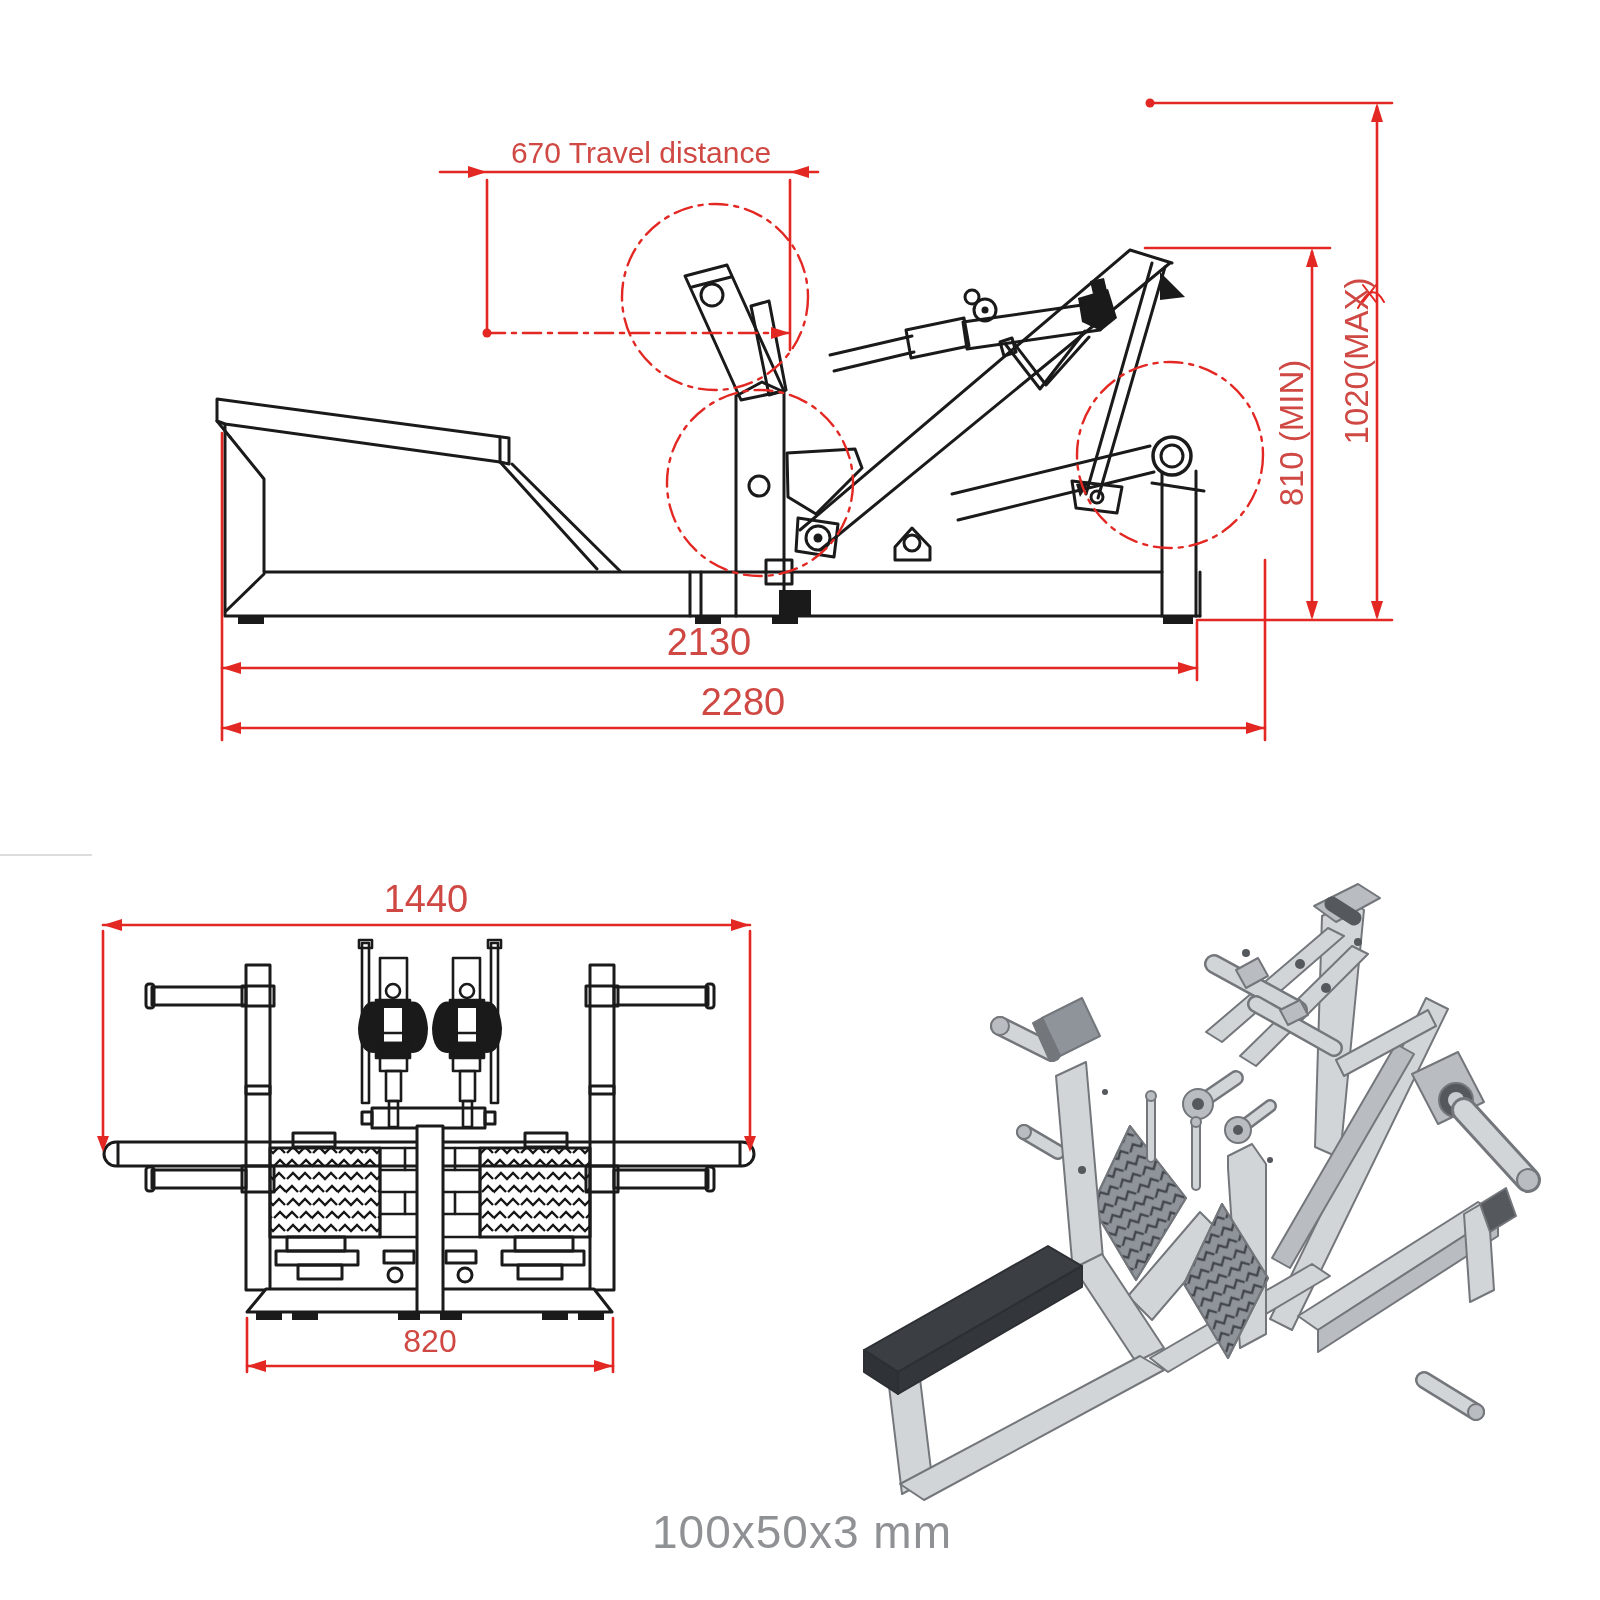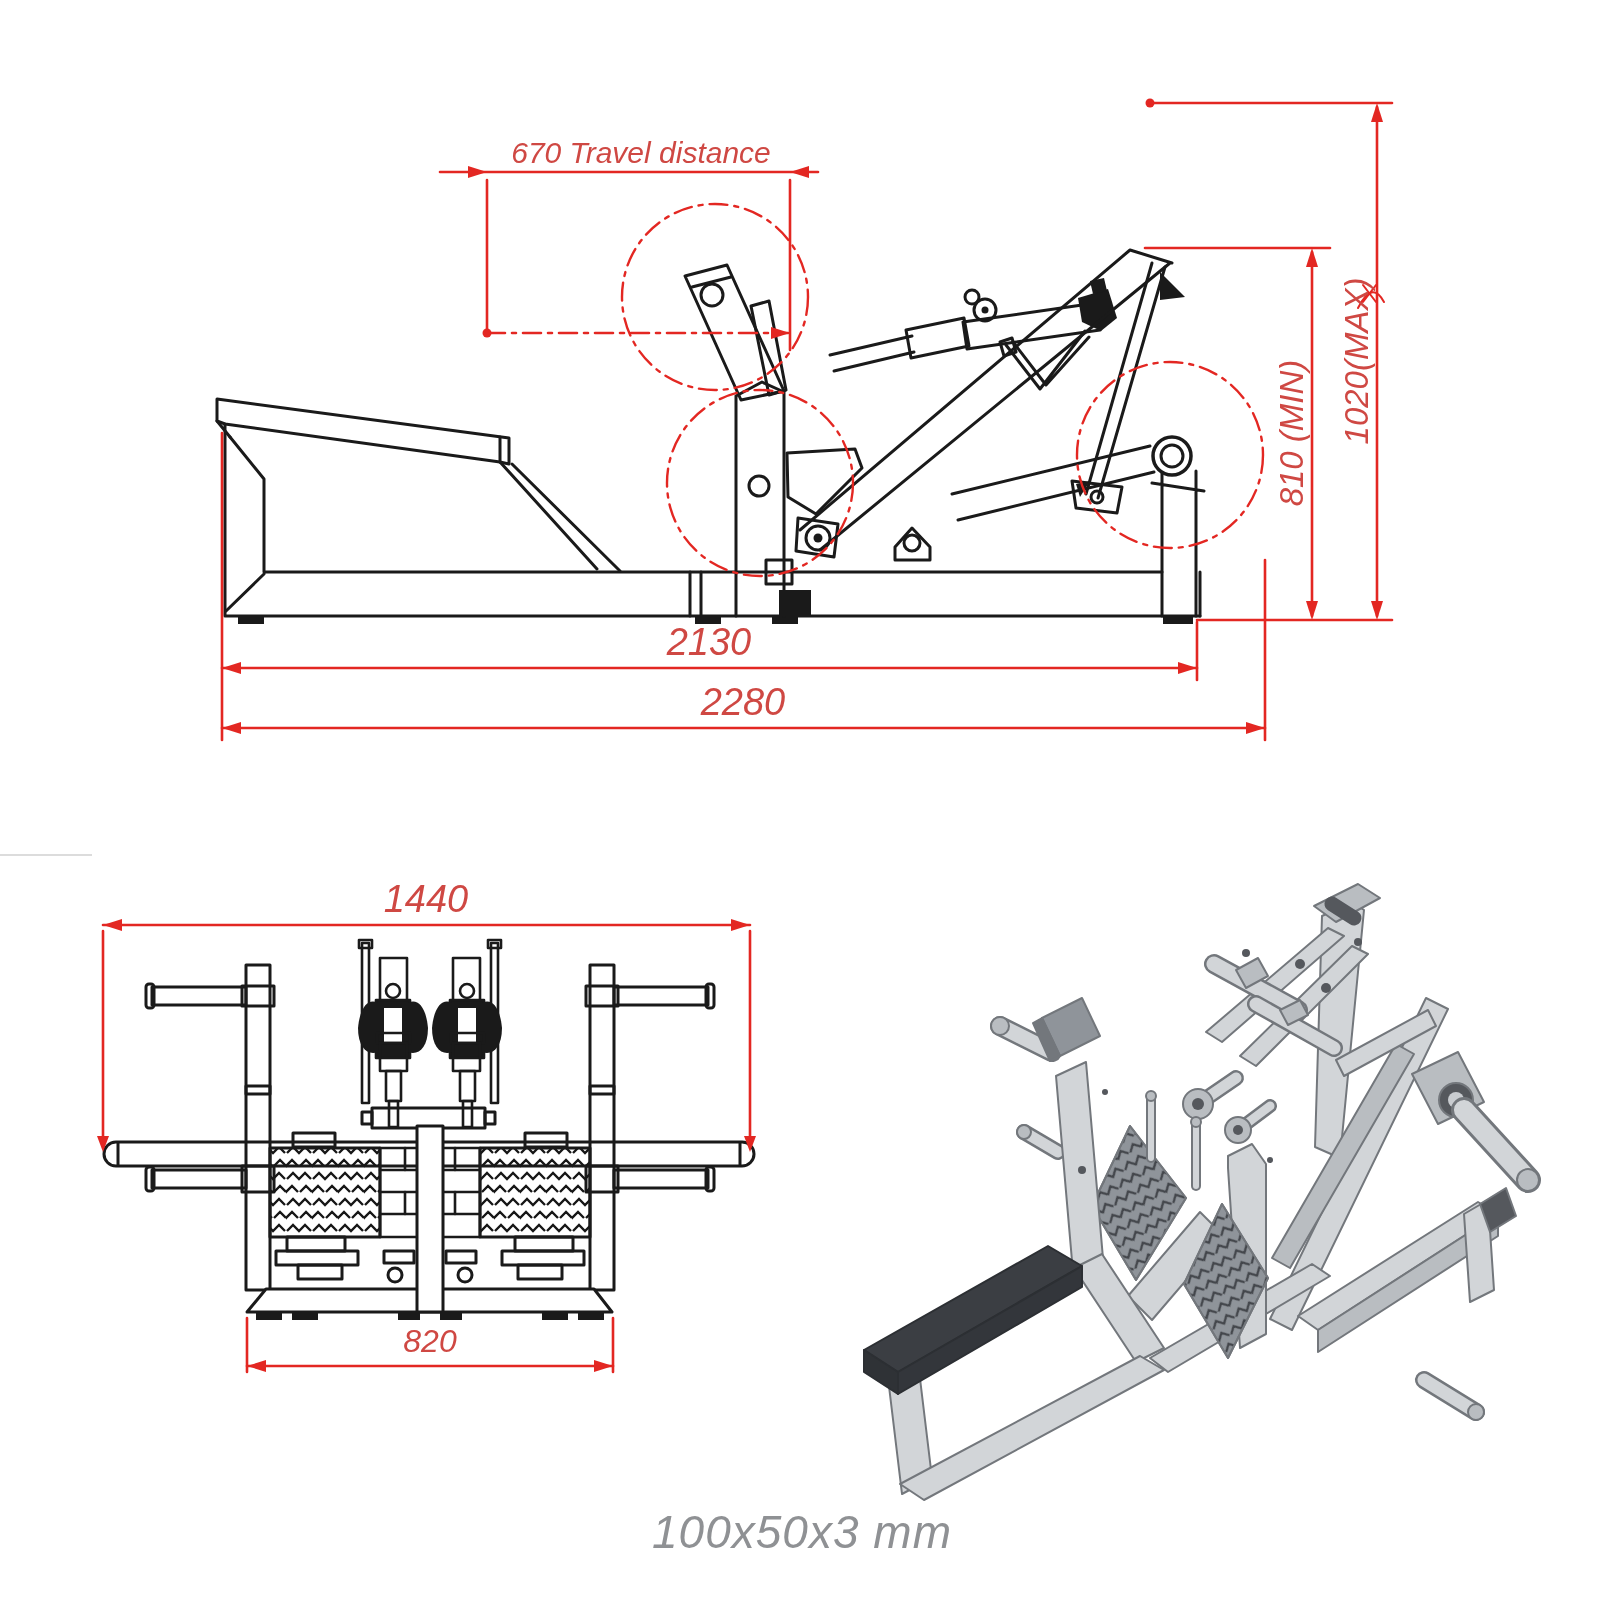--- a/index.html
+++ b/index.html
@@ -1,17 +1,17 @@
 <!DOCTYPE html>
 <html><head>
 <meta charset="utf-8">
 <style>
   html,body{margin:0;padding:0;background:#ffffff;}
   .canvas{position:relative;width:1600px;height:1600px;background:#ffffff;overflow:hidden;
-          font-family:"Liberation Sans", sans-serif;font-style:italic;}
+          font-family:"Liberation Sans", sans-serif;}
   svg{display:block;}
   text{font-family:"Liberation Sans", sans-serif;}
   .dim-num{font-size:38px;fill:#cf4843;}
   .dim-num-sm{font-size:32px;fill:#cf4843;}
   .dim-label{font-size:30px;fill:#cf4843;}
   .dim-rot{font-size:33px;fill:#cf4843;}
   .caption{font-size:46px;fill:#8f9194;letter-spacing:1px;}
 </style>
 </head>
 <body>

